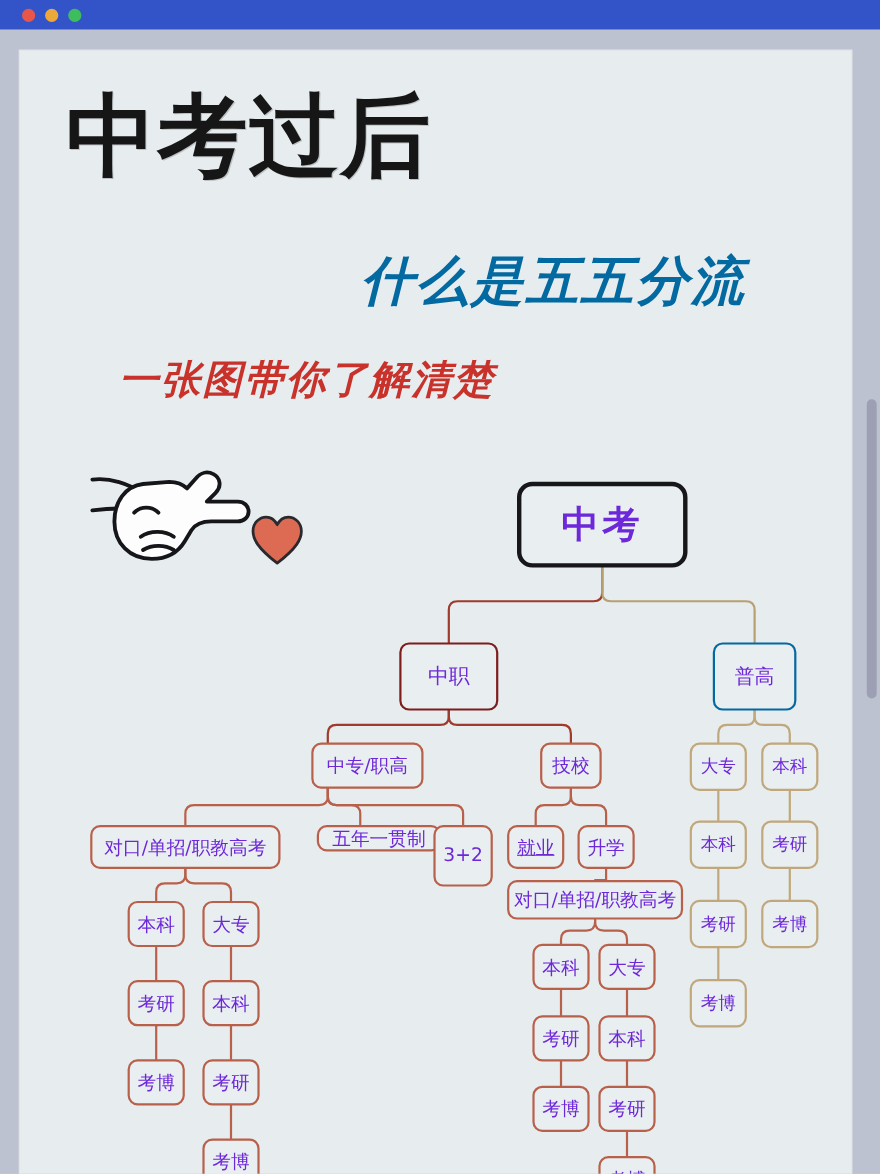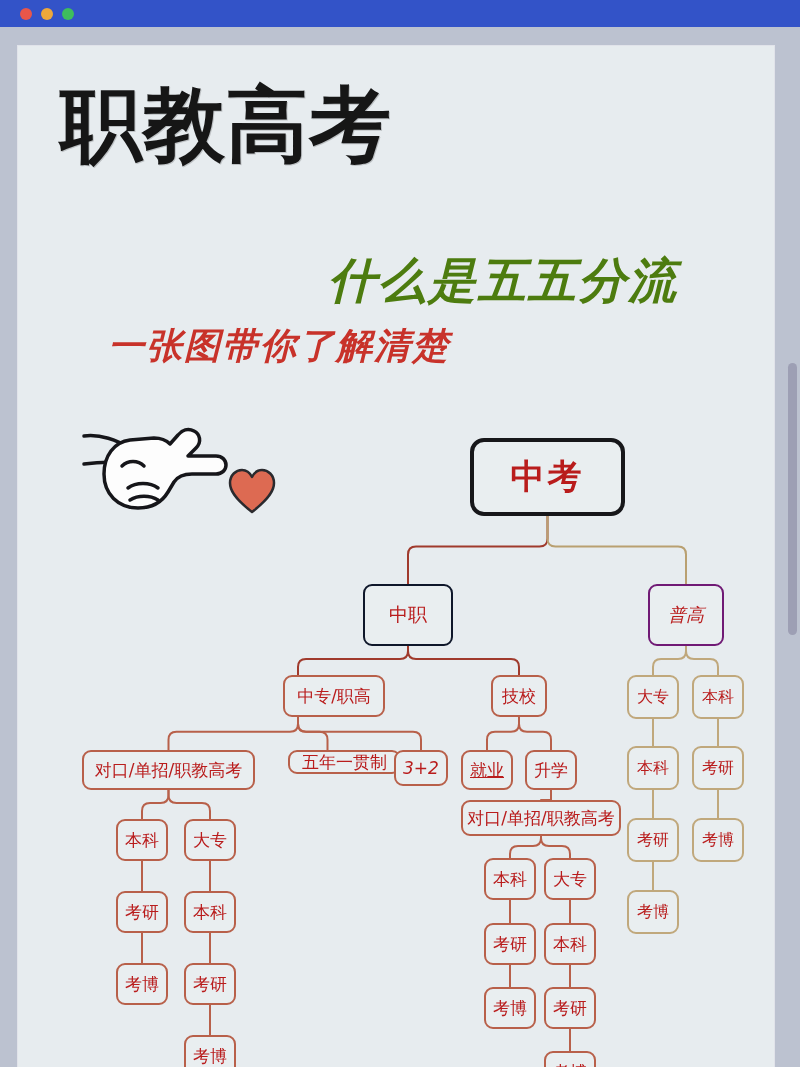--- a/index.html
+++ b/index.html
@@ -47,25 +47,24 @@
   
   #h1{
     position:absolute; left:42px; top:38px;
     font-size:82px; font-weight:bold; color:#161616;
     letter-spacing:1px; line-height:1;
     font-family:"DejaVu Sans","Liberation Sans",sans-serif;
     text-shadow:1px 1px 0 rgba(0,0,0,.18);
   }
   #h2{
     position:absolute; left:310px; top:186px;
-    font-size:48px; font-weight:bold; color:#4d7c0f;
+    font-size:48px; font-weight:bold; color:#0369a1;
     letter-spacing:2px; line-height:1;
     font-family:"DejaVu Sans","Liberation Sans",sans-serif;
     font-style:italic;
-    margin-top:24px;
   }
   #h3{
     position:absolute; left:90px; top:282px;
     font-size:36px; font-weight:bold; color:#c8322a;
     letter-spacing:2px; line-height:1;
     font-family:"DejaVu Sans","Liberation Sans",sans-serif;
     font-style:italic;
   }
 
   
@@ -74,49 +73,49 @@
 
   
   #tree{ position:absolute; left:0; top:0; width:756px; height:1033px; }
   #edges{ position:absolute; left:0; top:0; width:756px; height:1033px; }
 
   .node{
     position:absolute;
     display:flex; align-items:center; justify-content:center;
     background:#e9eef0;
     border-radius:9px;
-    color:#b91c1c;
+    color:#6d28d9;
     white-space:nowrap;
     font-family:"DejaVu Sans","Liberation Sans",sans-serif;
   }
   .node.root{
     border:4px solid #17171a;
     border-radius:14px;
     font-size:34px; font-weight:bold;
     letter-spacing:3px;
   }
-  .node.red   { border:2px solid #0f172a; font-size:19px; }
+  .node.red   { border:2px solid #7f1d1d; font-size:19px; }
   .node.red2  { border:2px solid #b8604a; font-size:17px; }
-  .node.tan   { border:2px solid #701a75; font-size:18px;font-style:italic; }
+  .node.tan   { border:2px solid #0369a1; font-size:18px; }
   .node.tan2  { border:2px solid #c0a87c; font-size:16px; }
 </style>
 </head>
 <body>
 
 <div id="titlebar">
   <span class="tl-dot r"></span>
   <span class="tl-dot y"></span>
   <span class="tl-dot g"></span>
 </div>
 
 <div id="viewport">
 
   <div id="card">
 
-    <div id="h1">职教高考</div>
+    <div id="h1">中考过后</div>
     <div id="h2">什么是五五分流</div>
     <div id="h3">一张图带你了解清楚</div>
 
     <svg id="hand" viewBox="0 0 160 110">
       <path d="M58 30 C48 22 30 16 14 18 M14 46 C30 44 48 44 58 46" fill="none" stroke="#16161a" stroke-width="3.5" stroke-linecap="round"></path>
       <path d="M60 22 C44 24 34 38 34 56 C34 76 48 90 68 90 C82 90 92 84 98 74
                L104 64 C108 58 114 56 122 56 L146 56 C152 56 156 52 156 47
                C156 42 152 38 146 38 L118 38 L126 30 C132 24 130 16 124 13
                C118 10 112 12 108 17 L100 26 C96 22 90 20 84 20 Z" fill="#fdfdfd" stroke="#16161a" stroke-width="3.5" stroke-linejoin="round"></path>
       <path d="M52 48 C58 42 68 42 74 48" fill="none" stroke="#16161a" stroke-width="3.5" stroke-linecap="round"></path>
@@ -163,21 +162,21 @@
           <path d="M 700 673 L 700 700" fill="none" stroke="#c0a87c" stroke-width="2" stroke-linecap="round"></path>
           <path d="M 700 744 L 700 772" fill="none" stroke="#c0a87c" stroke-width="2" stroke-linecap="round"></path>
         </svg>
     <div class="node root" style="left: 452px; top: 392px; width: 155px; height: 78px;">中考</div>
         <div class="node red" style="left: 345px; top: 538px; width: 90px; height: 62px;">中职</div>
         <div class="node tan" style="left: 630px; top: 538px; width: 76px; height: 62px;">普高</div>
         <div class="node red2" style="left: 229px; top: 629px; width: 102px; height: 42px; margin-left: 36px;">中专/职高</div>
         <div class="node red2" style="left: 473px; top: 629px; width: 56px; height: 42px;">技校</div>
         <div class="node red2" style="left: 64px; top: 704px; width: 173px; height: 40px;">对口/单招/职教高考</div>
         <div class="node red2" style="left: 270px; top: 704px; width: 113px; height: 24px;">五年一贯制</div>
-        <div class="node red2" style="left: 376px; top: 704px; width: 54px; height: 36px; font-style: italic;">3+2</div>
+        <div class="node red2" style="left: 376px; top: 704px; width: 54px; height: 56px;">3+2</div>
         <div class="node red2" style="left: 443px; top: 704px; width: 52px; height: 40px; text-decoration: underline;">就业</div>
         <div class="node red2" style="left: 507px; top: 704px; width: 52px; height: 40px;">升学</div>
         <div class="node red2" style="left: 443px; top: 754px; width: 160px; height: 36px;">对口/单招/职教高考</div>
         <div class="node red2" style="left: 98px; top: 773px; width: 52px; height: 42px;">本科</div>
         <div class="node red2" style="left: 166px; top: 773px; width: 52px; height: 42px;">大专</div>
         <div class="node red2" style="left: 98px; top: 845px; width: 52px; height: 42px;">考研</div>
         <div class="node red2" style="left: 166px; top: 845px; width: 52px; height: 42px;">本科</div>
         <div class="node red2" style="left: 98px; top: 917px; width: 52px; height: 42px;">考博</div>
         <div class="node red2" style="left: 166px; top: 917px; width: 52px; height: 42px;">考研</div>
         <div class="node red2" style="left: 166px; top: 989px; width: 52px; height: 42px;">考博</div>

